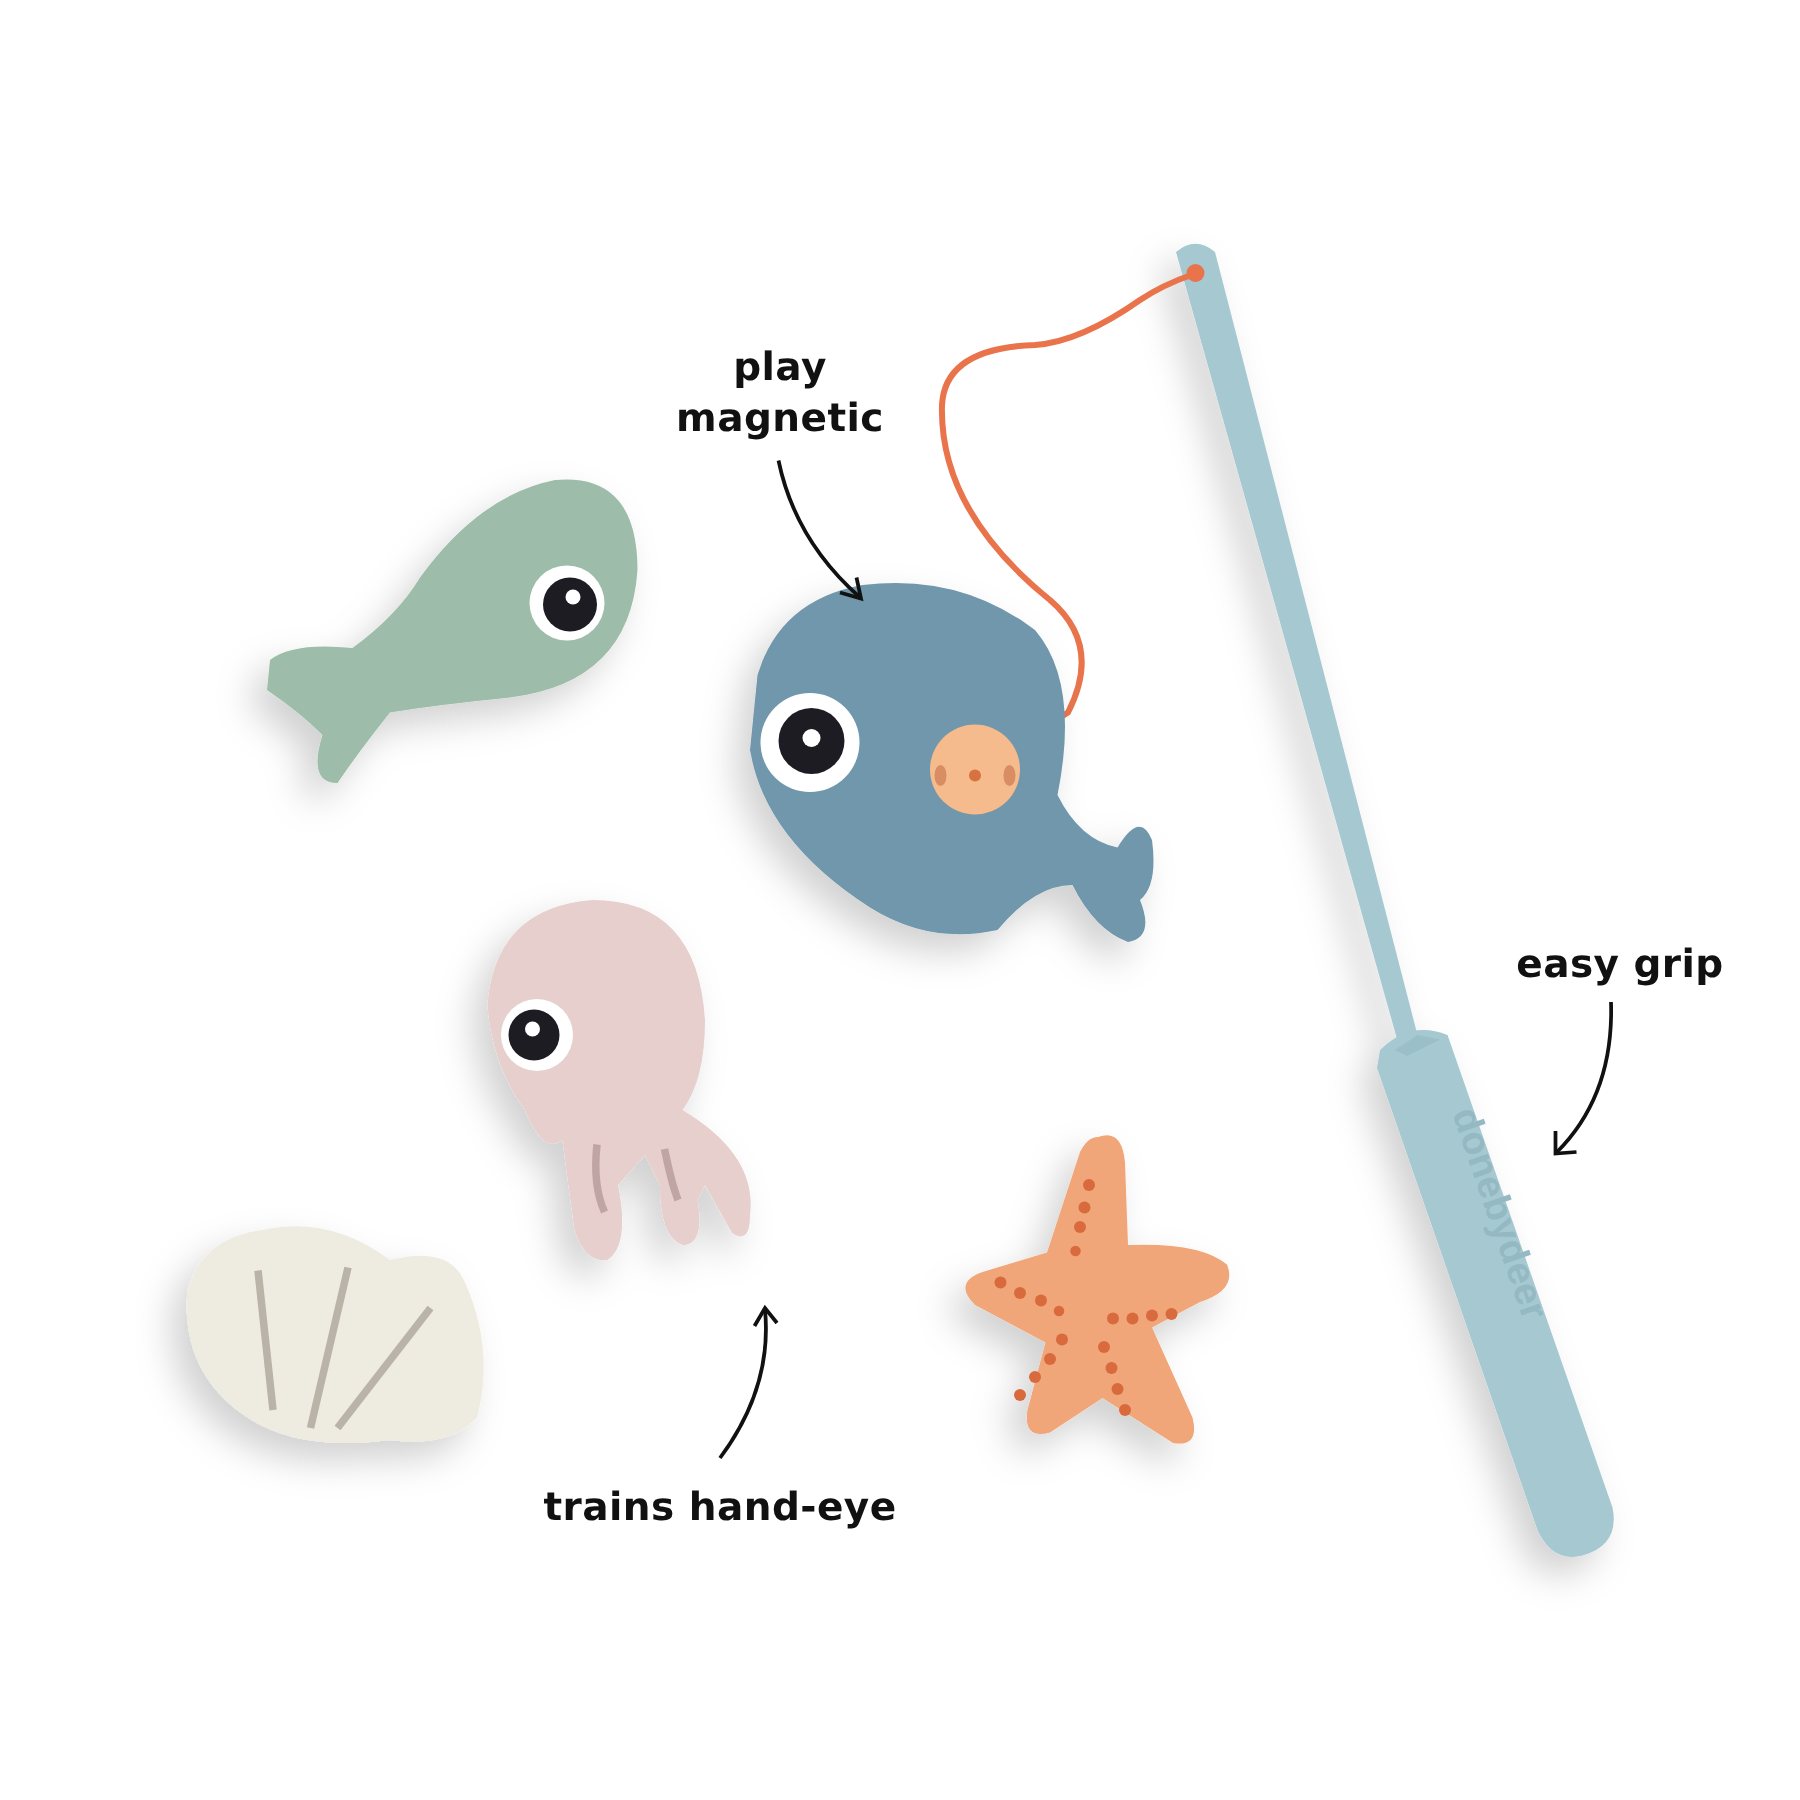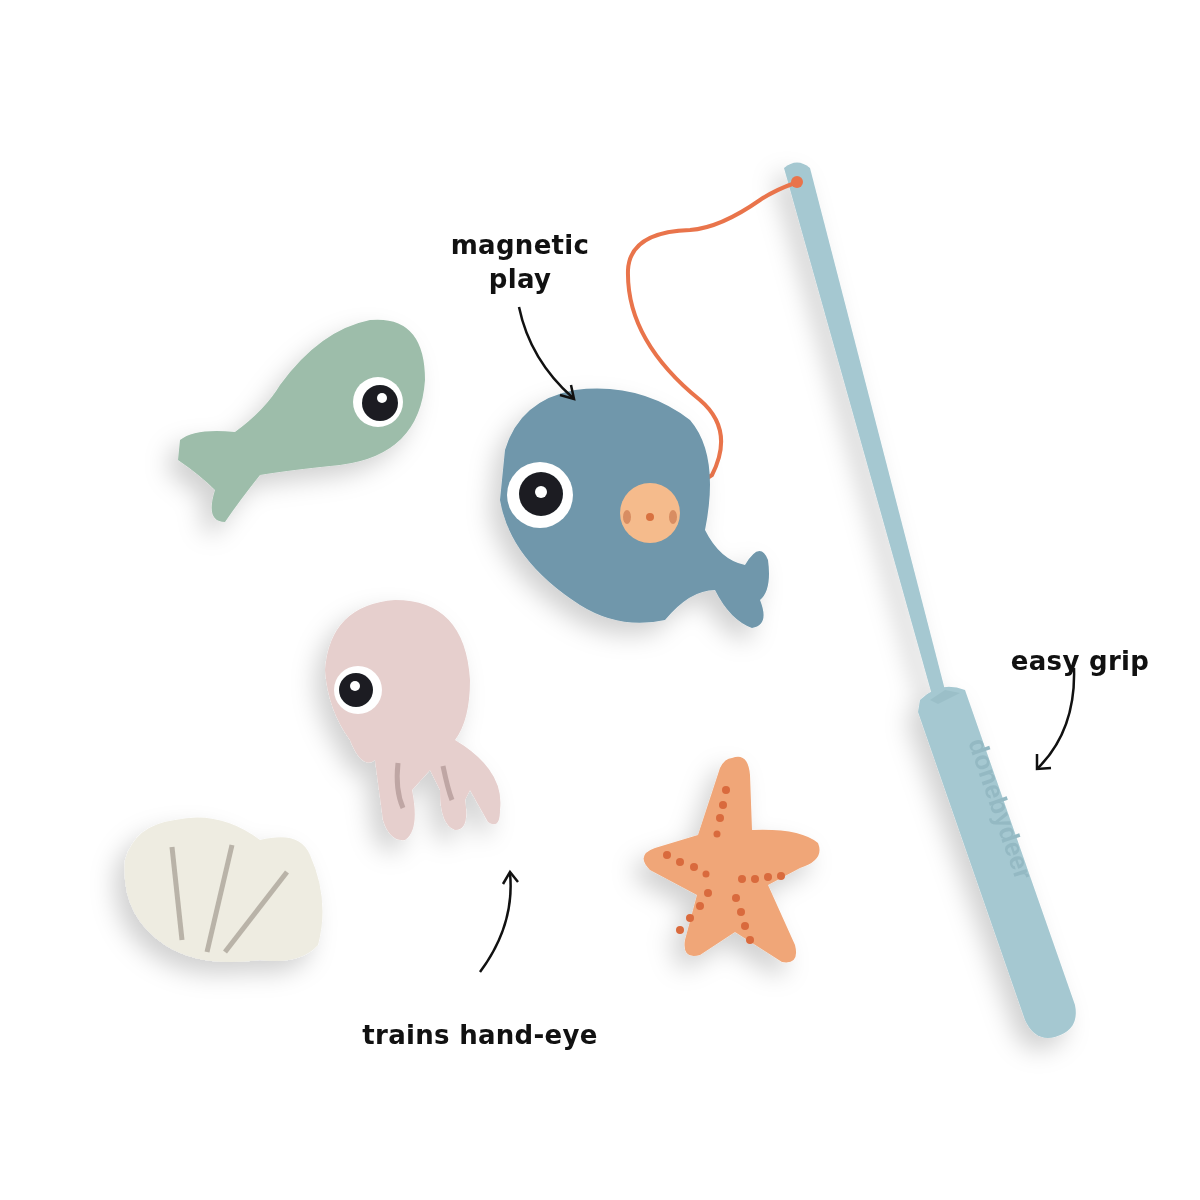--- a/index.html
+++ b/index.html
@@ -95,23 +95,23 @@
     <path d="M1074 668 Q1076 730 1038 768"></path>
     <path d="M1037 754 L1037 769 L1051 768"></path>
   </g>
   <g stroke="#111" stroke-width="2.5" fill="none">
     <path d="M480 972 Q515 925 510 873"></path>
     <path d="M503 884 L510 872 L518 882"></path>
   </g>
 </svg>
 
 <div class="label" style="left:430px;top:228px;width:180px;">
+  <div>play</div>
   <div>magnetic</div>
-  <div>play</div>
 </div>
 
-<div class="label" style="left:995px;top:644px;width:170px;">
+<div class="label" style="left:995px;top:626px;width:170px;">
   <div>easy grip</div>
 </div>
 
-<div class="label" style="left:345px;top:988px;width:270px;margin-top:30px;">
+<div class="label" style="left:345px;top:988px;width:270px;">
   <div>trains hand-eye</div>
 </div>
 
 </body></html>

